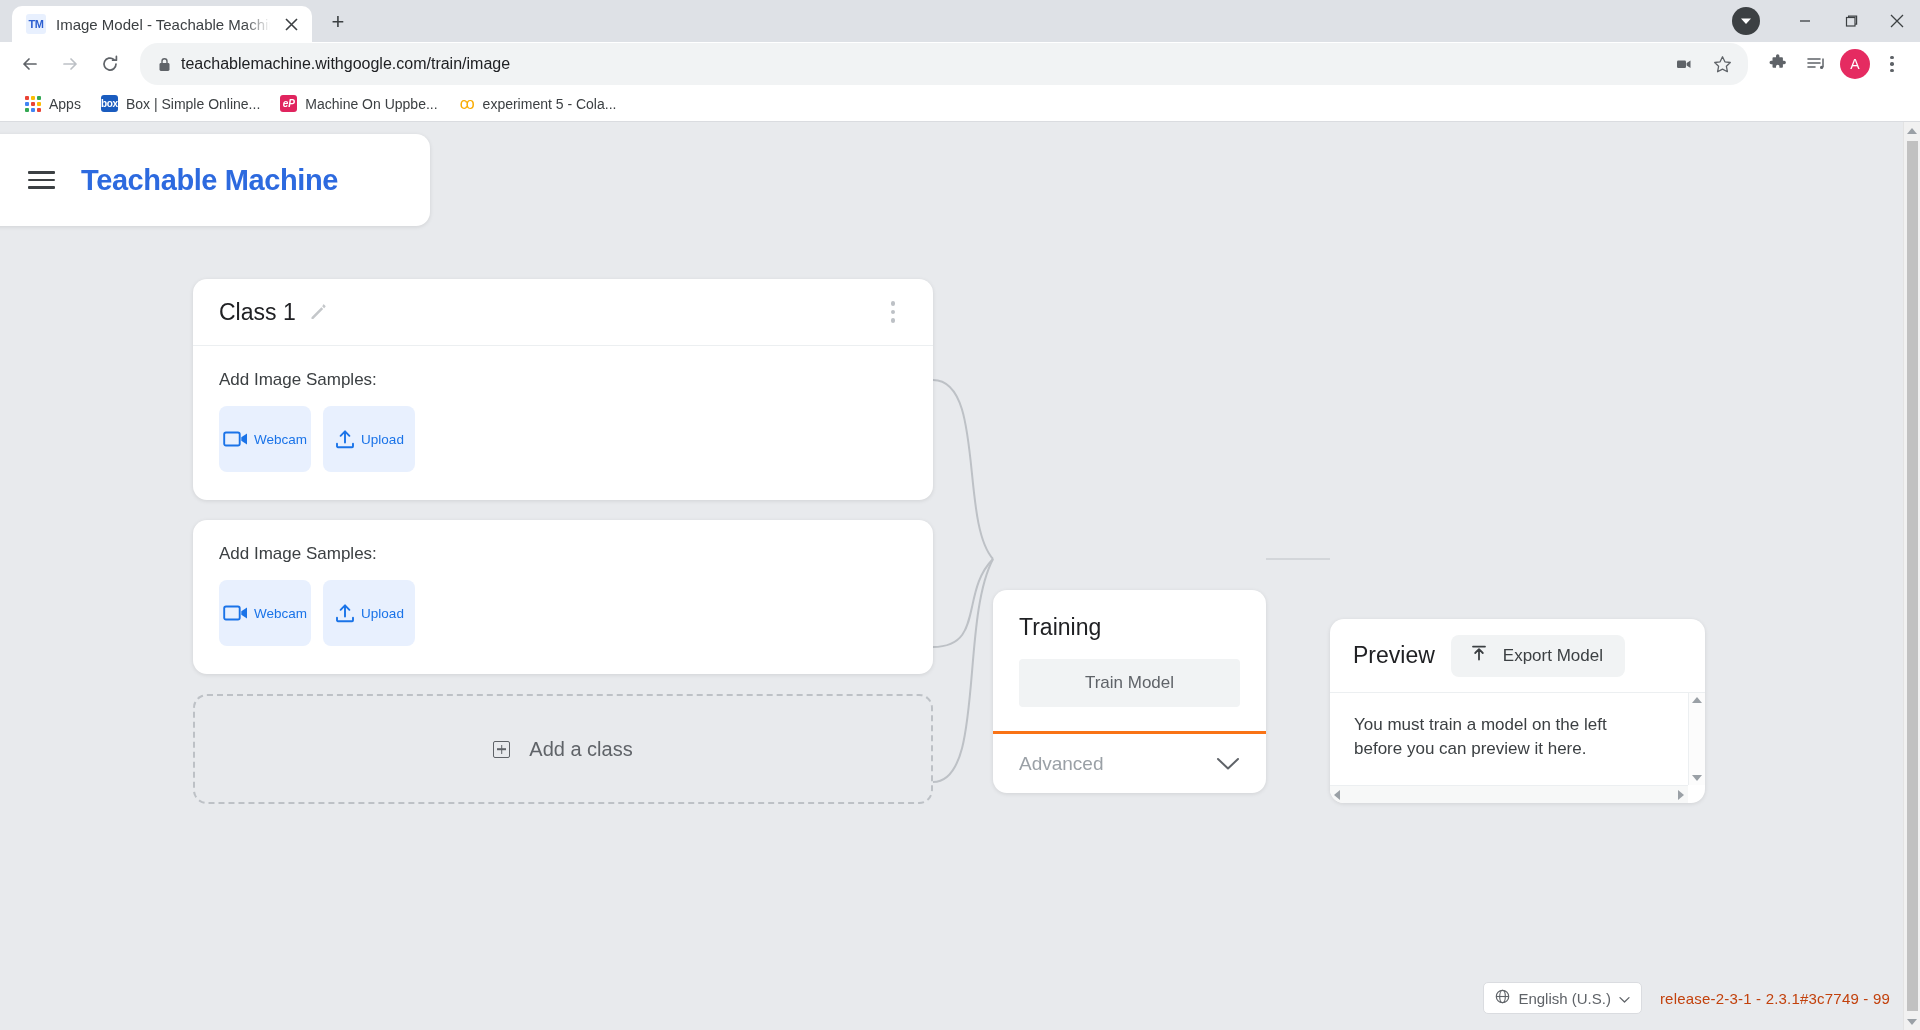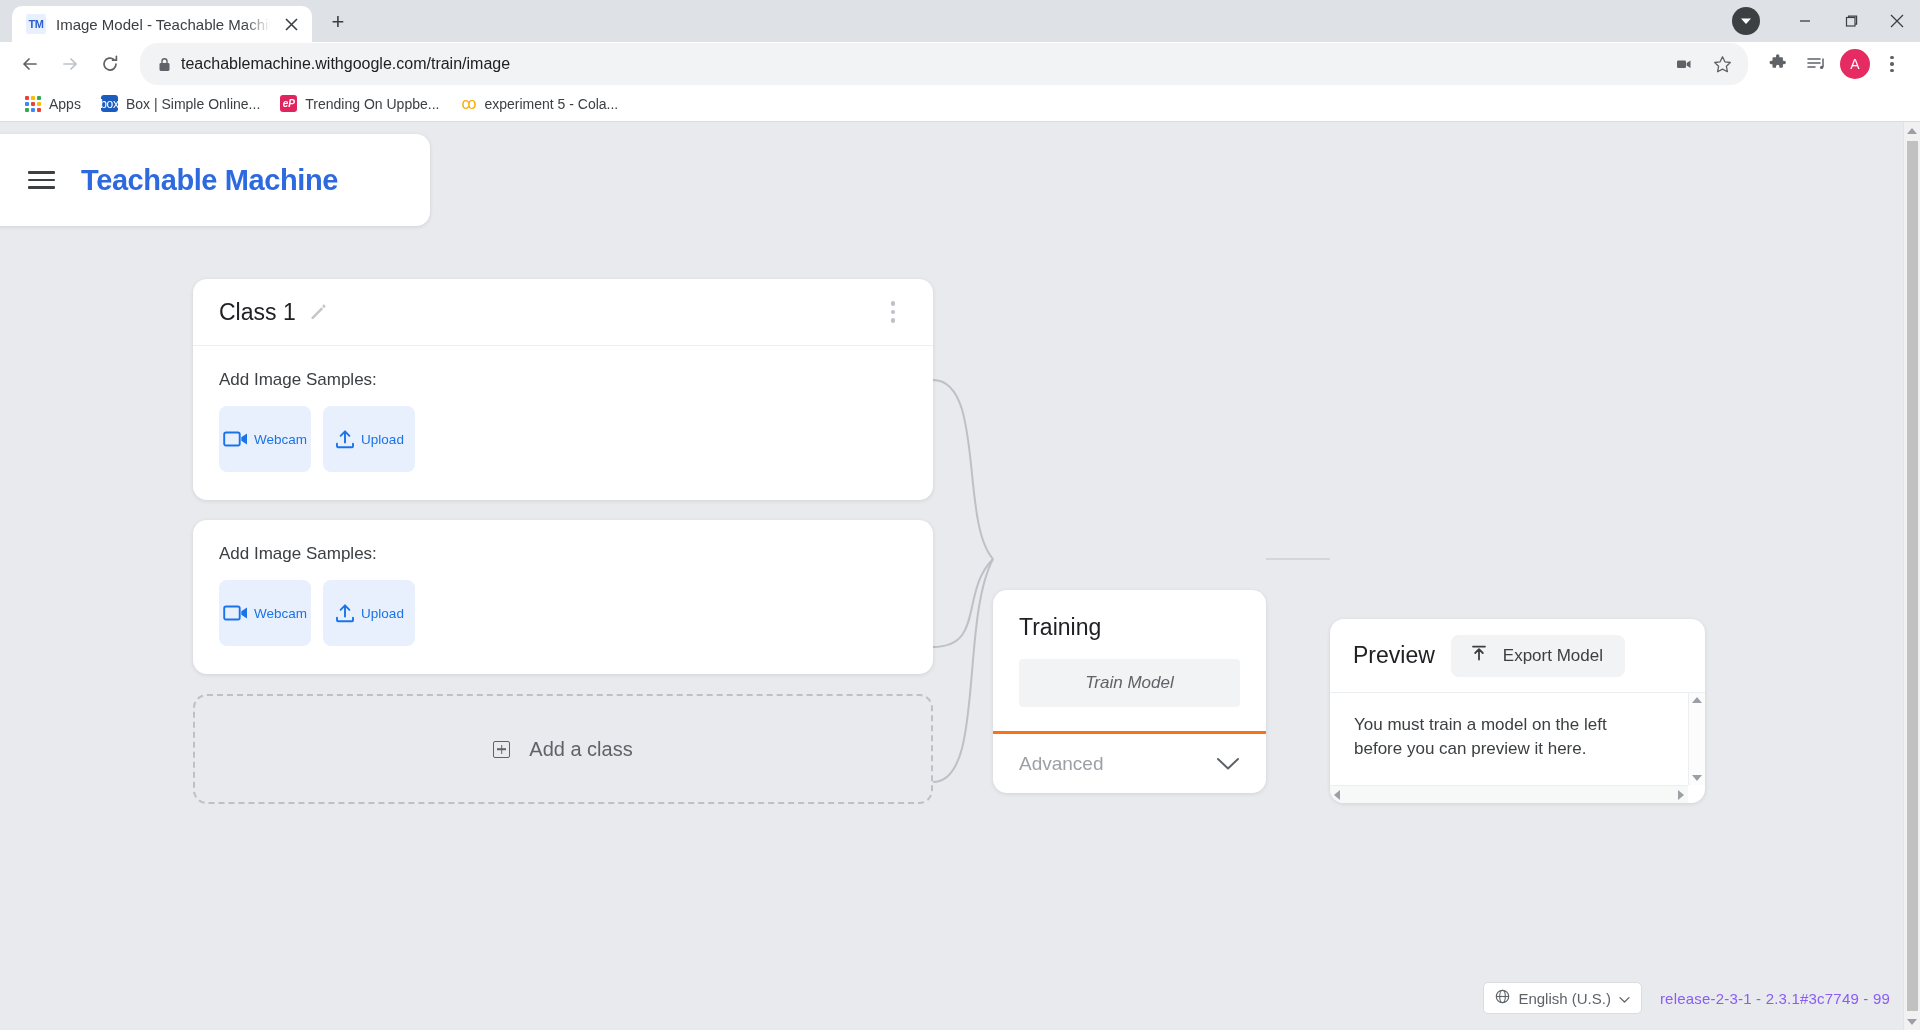--- a/index.html
+++ b/index.html
@@ -157,21 +157,21 @@
     gap: 8px;
     padding: 5px 10px;
     border-radius: 4px;
     font-size: 14px;
     color: #3c4043;
     white-space: nowrap;
   }
   .bm-ico { width: 17px; height: 17px; flex: 0 0 auto; display:flex; align-items:center; justify-content:center; border-radius:3px; }
   .apps-grid { display: grid; grid-template-columns: repeat(3, 4px); grid-template-rows: repeat(3, 4px); gap: 2px; }
   .apps-grid i { width: 4px; height: 4px; border-radius: 1px; display:block; }
-  .ico-box { background:#1a5cbf; color:#fff; font-size:12px; font-weight:400; letter-spacing:-0.3px; }
+  .ico-box { background:#1a5cbf; color:#fff; font-size:10px; font-weight:700; letter-spacing:-0.3px; }
   .ico-pink { background:#e0245e; color:#fff; font-size:10px; font-style:italic; font-weight:700; }
   .ico-colab { color:#f9ab00; font-size:16px; font-weight:400; letter-spacing:-2px; }
 
   
   .viewport {
     position: relative;
     width: 1920px;
     height: calc(1030px - 42px - 44px - 36px);
     background: #e8eaed;
     overflow: hidden;
@@ -291,21 +291,20 @@
   .panel-title { font-size: 23px; color: #202124; }
   .train-btn-wrap { padding: 18px 26px 24px 26px; }
   .train-btn {
     width: 100%;
     height: 48px;
     background: #f1f3f4;
     border-radius: 4px;
     display: flex; align-items: center; justify-content: center;
     font-size: 17px;
     color: #5f6368;
-    font-style: italic;
   }
   .advanced-row {
     border-top: 3px solid #f97316;
     height: 62px;
     display: flex; align-items: center;
     padding: 0 26px;
   }
   .advanced-label { font-size: 19px; color: #9aa0a6; }
   .chev { margin-left: auto; color: #5f6368; display:flex; }
 
@@ -387,21 +386,21 @@
     border: 1px solid #dadce0;
     border-radius: 5px;
     display: flex; align-items: center;
     gap: 8px;
     padding: 0 11px;
     font-size: 15px;
     color: #5f6368;
   }
   .release {
     font-size: 15px;
-    color: #8b5cf6;
+    color: #c2410c;
     letter-spacing: 0.2px;
   }
 
   
   .pagescroll {
     position: absolute;
     right: 0; top: 0; bottom: 0;
     width: 17px;
     background: #f1f1f1;
     border-left: 1px solid #e3e3e3;
@@ -539,21 +538,21 @@
         </span>
       </span>
       <span>Apps</span>
     </div>
     <div class="bm">
       <span class="bm-ico ico-box">box</span>
       <span>Box | Simple Online...</span>
     </div>
     <div class="bm">
       <span class="bm-ico ico-pink">eP</span>
-      <span>Trending On Uppbe...</span>
+      <span>Machine On Uppbe...</span>
     </div>
     <div class="bm">
       <span class="bm-ico ico-colab">co</span>
       <span>experiment 5 - Cola...</span>
     </div>
   </div>
 
   <div class="viewport">
 
     <svg class="connectors" viewBox="0 0 1920 908" preserveAspectRatio="none">

